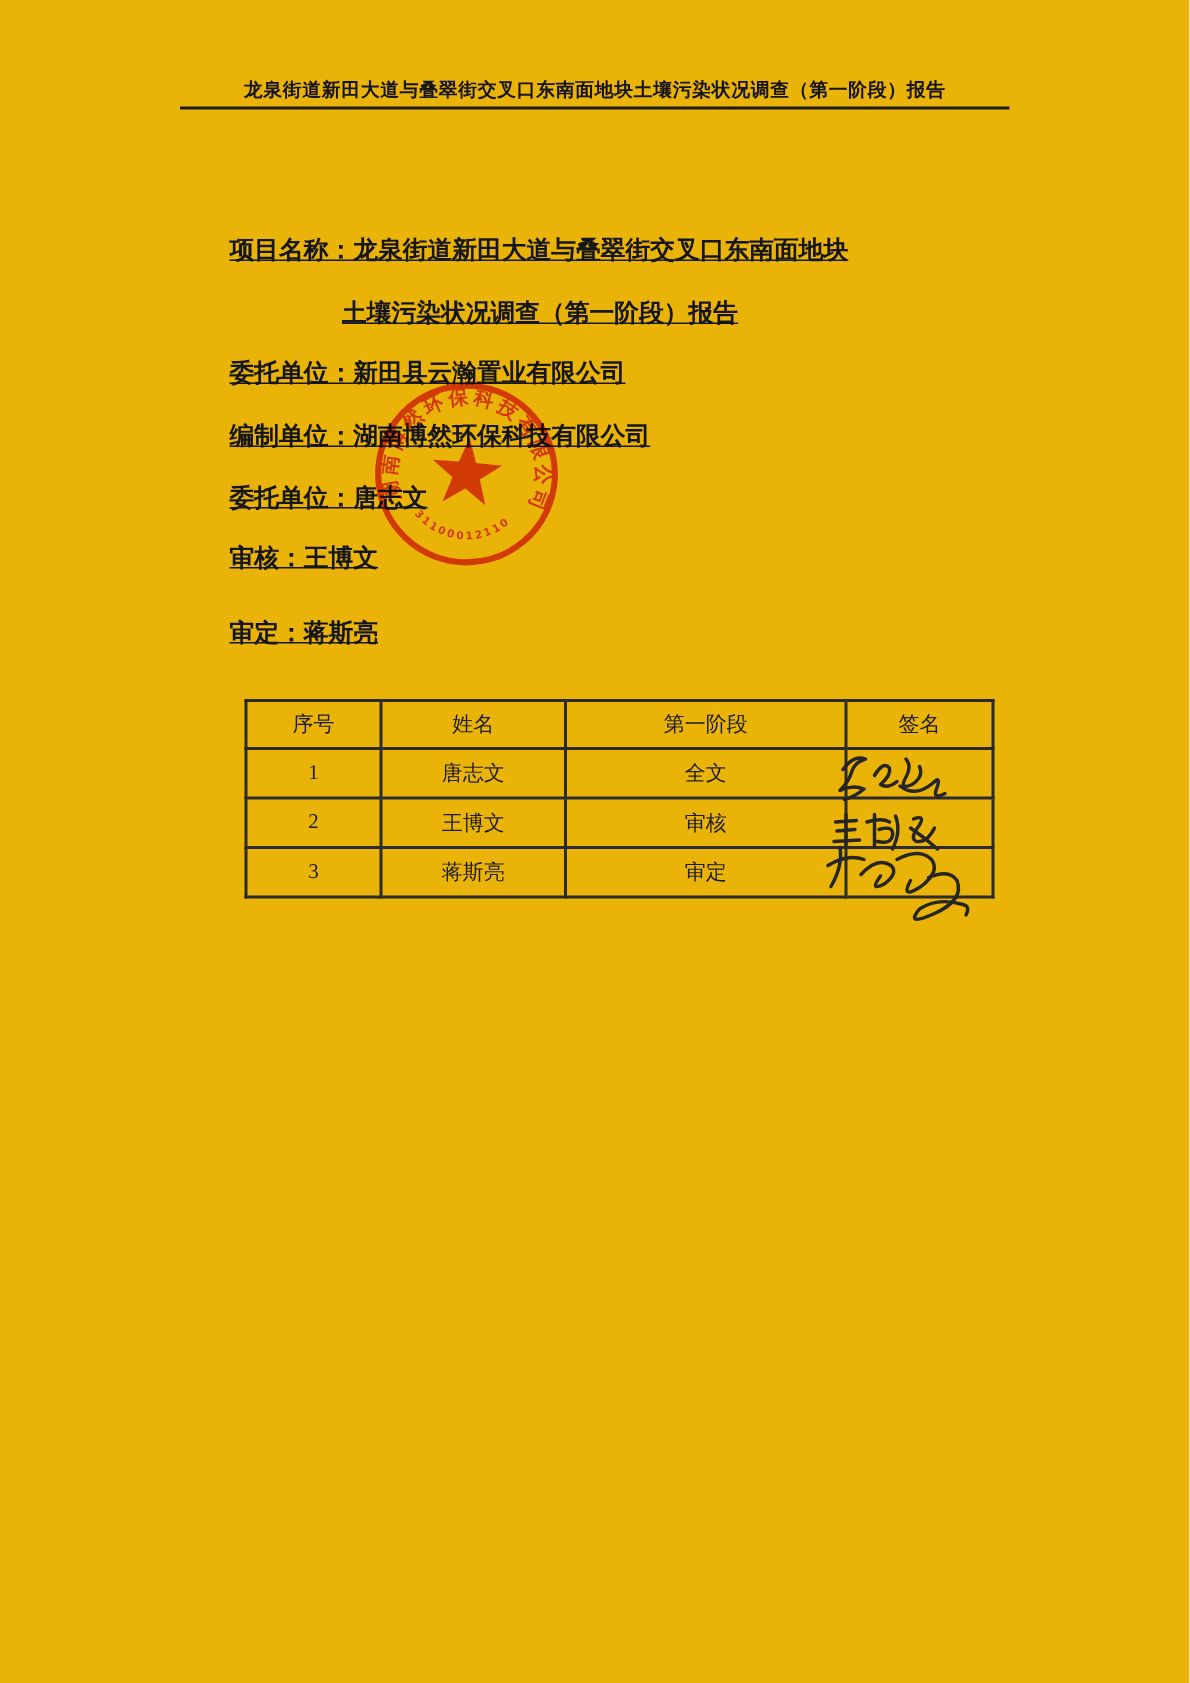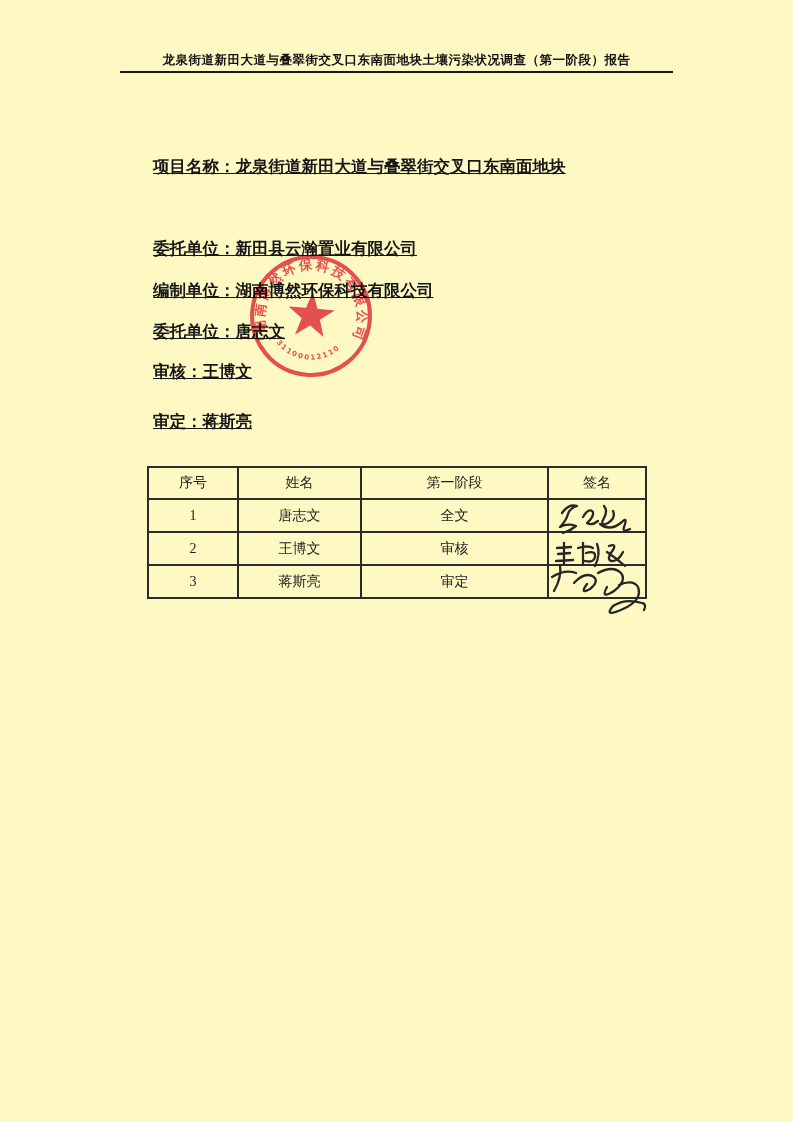--- a/index.html
+++ b/index.html
@@ -1,19 +1,19 @@
 <!DOCTYPE html>
 <html><head>
 <meta charset="utf-8">
 <style>
   html,body{margin:0;padding:0;background:#ffffff;}
   .page{
     position:relative;
     width:793px;height:1122px;
-    background:#fef9c3;
+    background:#eab308;
     overflow:hidden;
     font-family:"Liberation Serif","DejaVu Serif",serif;
     color:#1b1b1b;
   }
   
   .running-title{
     position:absolute;top:52px;left:0;width:793px;
     text-align:center;
     font-size:12.5px;font-weight:700;letter-spacing:.5px;
     color:#141414;
@@ -49,21 +49,21 @@
     font-weight:700;font-size:13px;letter-spacing:2.5px;
     fill:#e23a55;
   }
   .stamp .serial-text{
     font-family:"DejaVu Sans","Liberation Sans",sans-serif;
     font-weight:700;font-size:7px;letter-spacing:1.6px;
     fill:#e23a55;
   }
   
   table.signoff{
-    position:absolute;left:147px;top:466px;
+    position:absolute;left:163px;top:466px;
     width:498px;
     border-collapse:collapse;table-layout:fixed;
   }
   table.signoff td{
     border:2px solid #2b2b2b;
     text-align:center;vertical-align:middle;
     font-size:14px;color:#1c1c1c;
     padding:0;
   }
   tr.hrow td{height:30px;}
@@ -78,20 +78,23 @@
 </head>
 <body>
 
 <div class="page">
 
   <div class="running-title">龙泉街道新田大道与叠翠街交叉口东南面地块土壤污染状况调查（第一阶段）报告</div>
   <div class="header-rule"></div>
 
   <div class="field fl1">
     <span>项目名称：</span><span>龙泉街道新田大道与叠翠街交叉口东南面地块</span>
+  </div>
+  <div class="field fl2">
+    <span>土壤污染状况调查（第一阶段）报告</span>
   </div>
   <div class="field fl4">
     <span>编制单位：</span><span>湖南博然环保科技有限公司</span>
   </div>
   <div class="field fl3">
     <span>委托单位：</span><span>新田县云瀚置业有限公司</span>
   </div>
   <div class="field fl5">
     <span>委托单位：</span><span>唐志文</span>
   </div>

